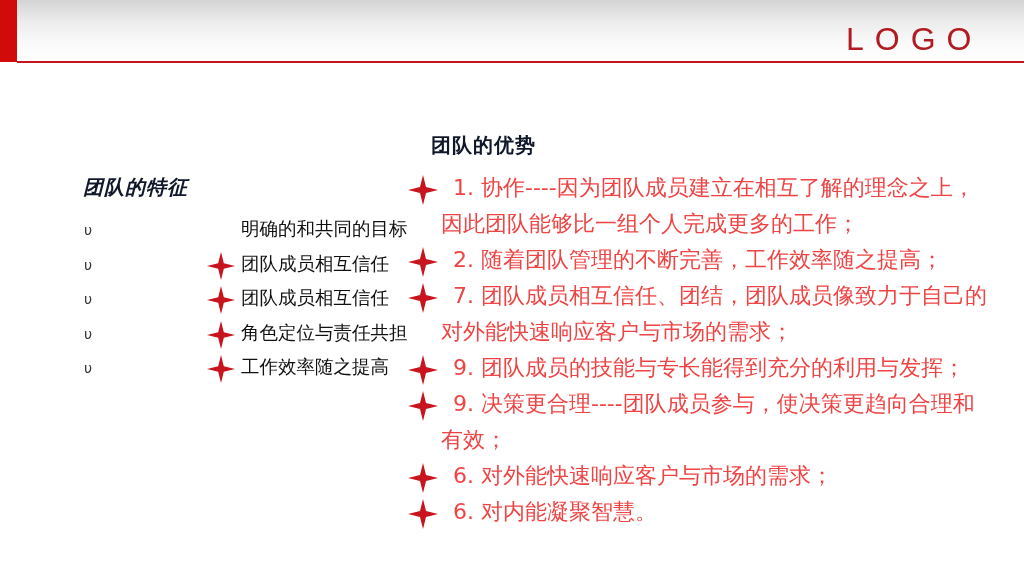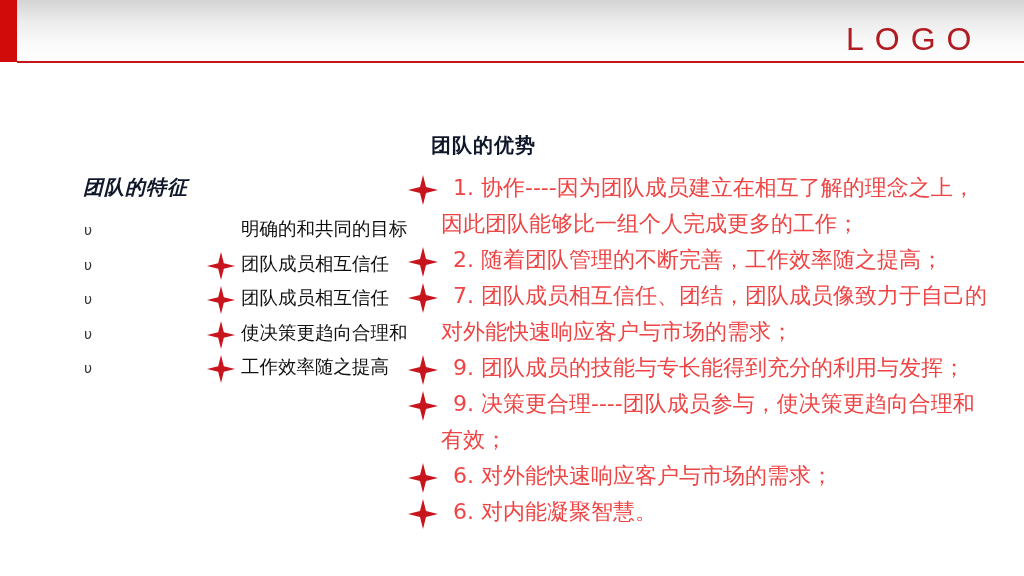--- a/index.html
+++ b/index.html
@@ -93,21 +93,21 @@
       </span>
     <span class="feat-text">团队成员相互信任</span>
   </div>
   <div class="feat-row">
     <span class="feat-bullet">υ</span>
     <span class="feat-star">
         <svg width="30" height="30" viewBox="0 0 32 32">
           <path d="M16 1 L19 13 L31 16 L19 19 L16 31 L13 19 L1 16 L13 13 Z" fill="#c8141c"></path>
         </svg>
       </span>
-    <span class="feat-text">使决策更趋向合理和</span>
+    <span class="feat-text">角色定位与责任共担</span>
   </div>
   <div class="feat-row">
     <span class="feat-bullet">υ</span>
     <span class="feat-star">
         <svg width="30" height="30" viewBox="0 0 32 32">
           <path d="M16 1 L19 13 L31 16 L19 19 L16 31 L13 19 L1 16 L13 13 Z" fill="#c8141c"></path>
         </svg>
       </span>
     <span class="feat-text">工作效率随之提高</span>
   </div>

